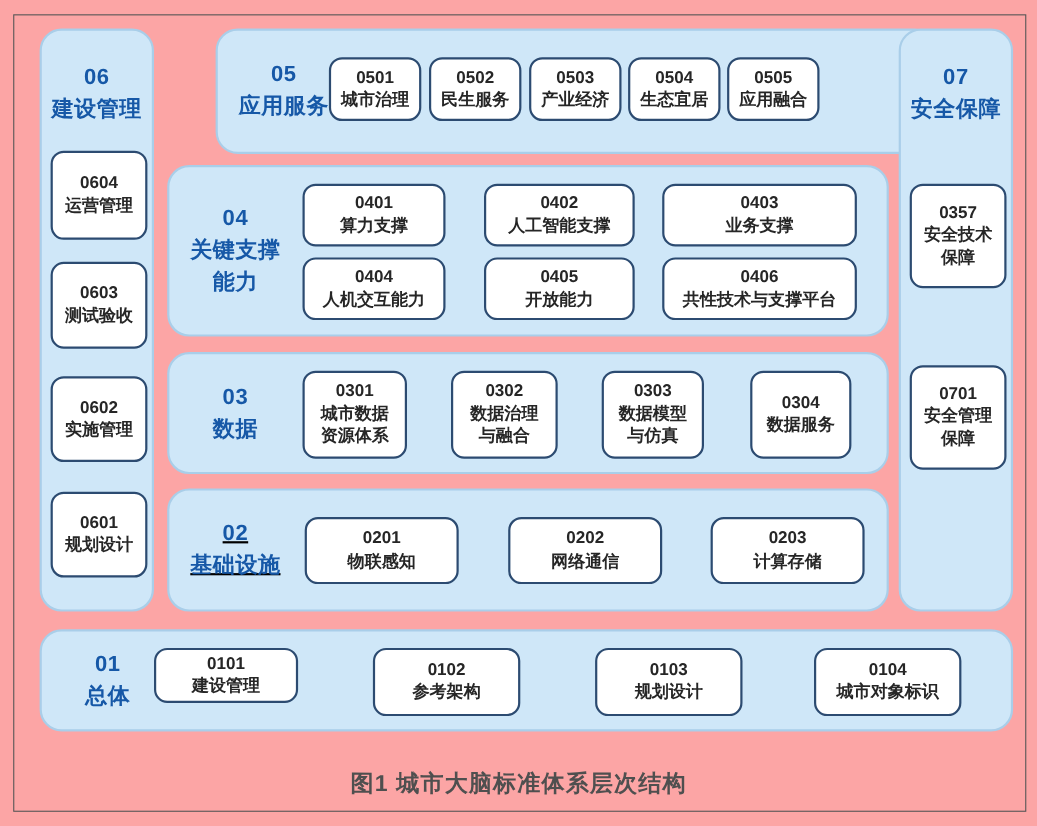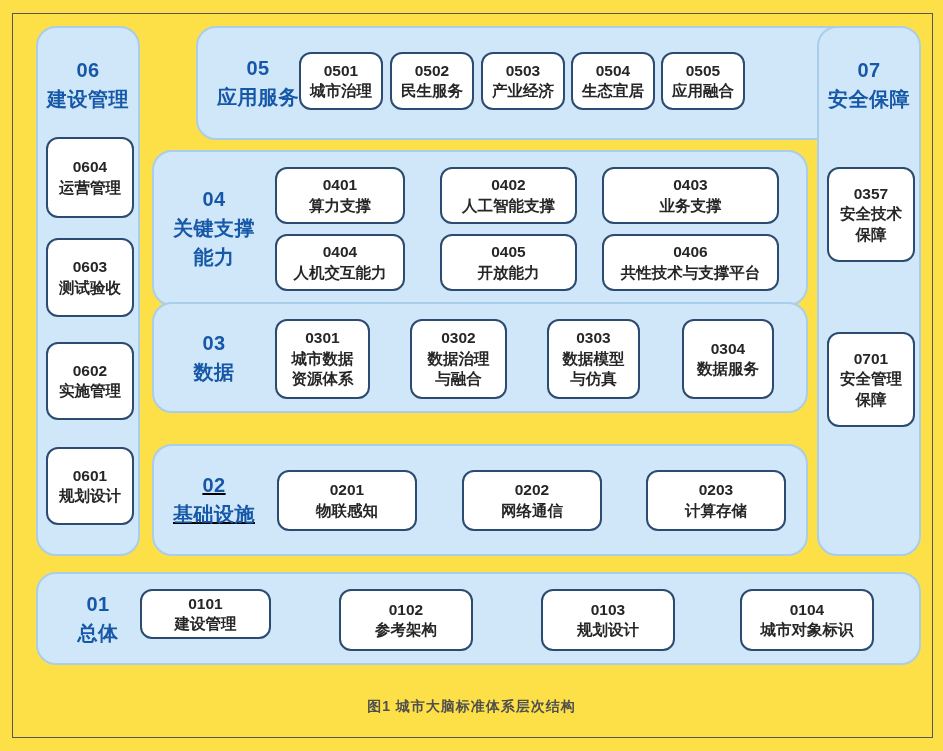--- a/index.html
+++ b/index.html
@@ -6,35 +6,35 @@
     --panel-fill:#cfe7f8;
     --panel-border:#a9cee9;
     --box-border:#2c4b71;
     --title-color:#1658a7;
     --box-text:#262626;
     --caption-color:#4f4f4f;
     --frame-border:#565656;
   }
   html,body{margin:0;padding:0;background:#ffffff;}
   .stage{
-    position:relative;width:943px;height:751px;background:#fde047;overflow:hidden;
+    position:relative;width:943px;height:751px;background:#fca5a5;overflow:hidden;
     font-family:"Liberation Sans","DejaVu Sans",sans-serif;
   }
   .frame{
     position:absolute;left:12px;top:13px;width:919px;height:723px;
     border:1.5px solid var(--frame-border);background:transparent;
   }
   .panel{
     position:absolute;background:var(--panel-fill);
     border:2px solid var(--panel-border);border-radius:20px;box-sizing:border-box;
   }
   .p06{left:36px;top:26px;width:104px;height:530px;}
   .p05{left:152px;top:26px;width:656px;height:114px;margin-left:44px;}
   .p04{left:152px;top:150px;width:656px;height:156px;}
-  .p03{left:152px;top:302px;width:656px;height:111px;}
+  .p03{left:152px;top:320px;width:656px;height:111px;}
   .p02{left:152px;top:444px;width:656px;height:112px;}
   .p07{left:817px;top:26px;width:104px;height:530px;}
   .p01{left:36px;top:572px;width:885px;height:93px;}
   .side-title{position:absolute;top:28px;left:0;right:0;text-align:center;}
   .mid-title{position:absolute;top:50%;transform:translateY(-50%);text-align:center;}
   .mt05,.mt04,.mt03{left:8px;width:104px;}
   .mt02{left:4px;width:112px;text-decoration:underline;}
   .mt01{left:20px;width:80px;}
   .t-code,.t-name{
     display:block;color:var(--title-color);font-weight:700;font-size:20px;
@@ -42,21 +42,21 @@
   }
   .box{
     position:absolute;background:#ffffff;border:2px solid var(--box-border);
     border-radius:12px;box-sizing:border-box;
     display:flex;flex-direction:column;align-items:center;justify-content:center;
     text-align:center;color:var(--box-text);font-weight:700;font-size:15.5px;line-height:1.32;
   }
   .box .lbl{white-space:pre-line;}
   .caption{
     position:absolute;left:0;right:0;top:698px;text-align:center;
-    font-size:14px;font-weight:700;color:var(--caption-color);letter-spacing:1px;
+    font-size:21px;font-weight:700;color:var(--caption-color);letter-spacing:1px;
   }
 </style>
 </head>
 <body>
 
 <div class="stage">
 
   <div class="frame"></div>
 
   <section class="panel p06">

